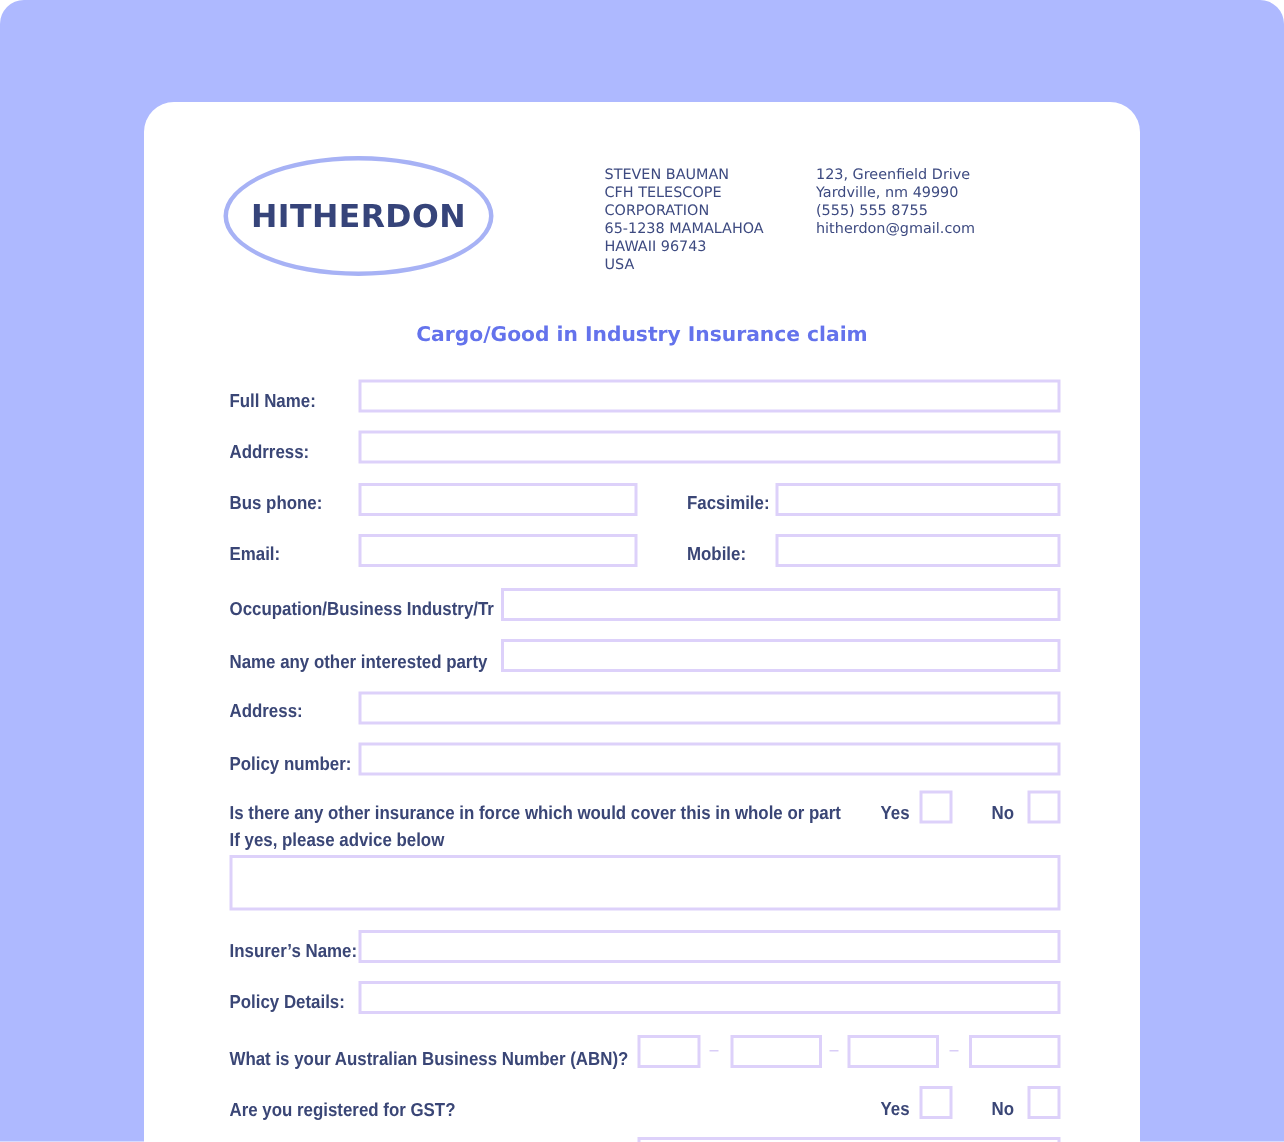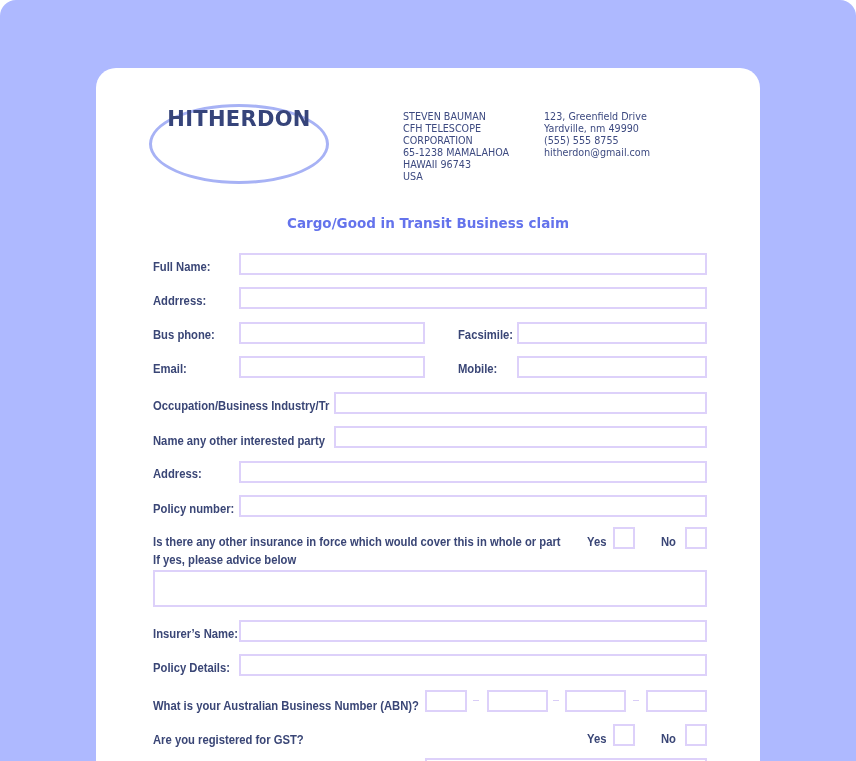--- a/index.html
+++ b/index.html
@@ -1,19 +1,19 @@
 <!DOCTYPE html>
 <html><head>
 <meta charset="utf-8">
 <style>
   html, body { margin:0; padding:0; }
   body { width:856px; height:761px; overflow:hidden; background:#ffffff; font-family:"Liberation Sans", sans-serif; }
   .frame { position:absolute; left:0; top:0; width:856px; height:761px; background:#aeb9ff; border-radius:16px 16px 0 0; overflow:hidden; }
   .card { position:absolute; left:96px; top:68px; width:664px; height:720px; background:#ffffff; border-radius:20px; }
-  .logo { position:absolute; left:149px; top:104px; width:180px; height:80px; box-sizing:border-box; border:3px solid #a7b2f5; border-radius:50%; display:flex; align-items:flex-start; justify-content:center; }
+  .logo { position:absolute; left:149px; top:104px; width:180px; height:80px; box-sizing:border-box; border:3px solid #a7b2f5; border-radius:50%; display:flex; align-items:center; justify-content:center; }
   .logo span { font-family:"DejaVu Sans", sans-serif; font-weight:bold; font-size:21px; color:#36447a; letter-spacing:0.3px; }
   .addr { position:absolute; font-family:"DejaVu Sans", sans-serif; font-size:9.6px; line-height:12px; color:#3d4a80; white-space:pre; }
   .title { position:absolute; left:96px; width:664px; top:215px; text-align:center; font-family:"DejaVu Sans", sans-serif; font-weight:bold; font-size:13.5px; color:#6473ec; }
   .lbl { position:absolute; font-family:"Liberation Sans", sans-serif; font-weight:bold; font-size:12.5px; color:#3a4676; white-space:nowrap; transform:scaleX(0.9); transform-origin:left center; }
   .box { position:absolute; box-sizing:border-box; border:2px solid #ddd1fa; background:#fff; }
   .dash { position:absolute; width:6px; height:1px; background:#d9cdf7; }
 </style>
 </head>
 <body>
 
@@ -27,21 +27,21 @@
 CFH TELESCOPE
 CORPORATION
 65-1238 MAMALAHOA
 HAWAII 96743
 USA</div>
 <div class="addr" style="left:544px; top:111px;">123, Greenfield Drive
 Yardville, nm 49990
 (555) 555 8755
 hitherdon@gmail.com</div>
 
-<div class="title">Cargo/Good in Transit Business claim</div>
+<div class="title">Cargo/Good in Industry Insurance claim</div>
 
 <div class="lbl" style="left:153px; top:260px;">Full Name:</div>
 <div class="box" style="left:239px; top:253px; width:468px; height:22px;"></div>
 
 <div class="lbl" style="left:153px; top:294px;">Addrress:</div>
 <div class="box" style="left:239px; top:287px; width:468px; height:22px;"></div>
 
 <div class="lbl" style="left:153px; top:328px;">Bus phone:</div>
 <div class="box" style="left:239px; top:322px; width:186px; height:22px;"></div>
 <div class="lbl" style="left:458px; top:328px;">Facsimile:</div>

